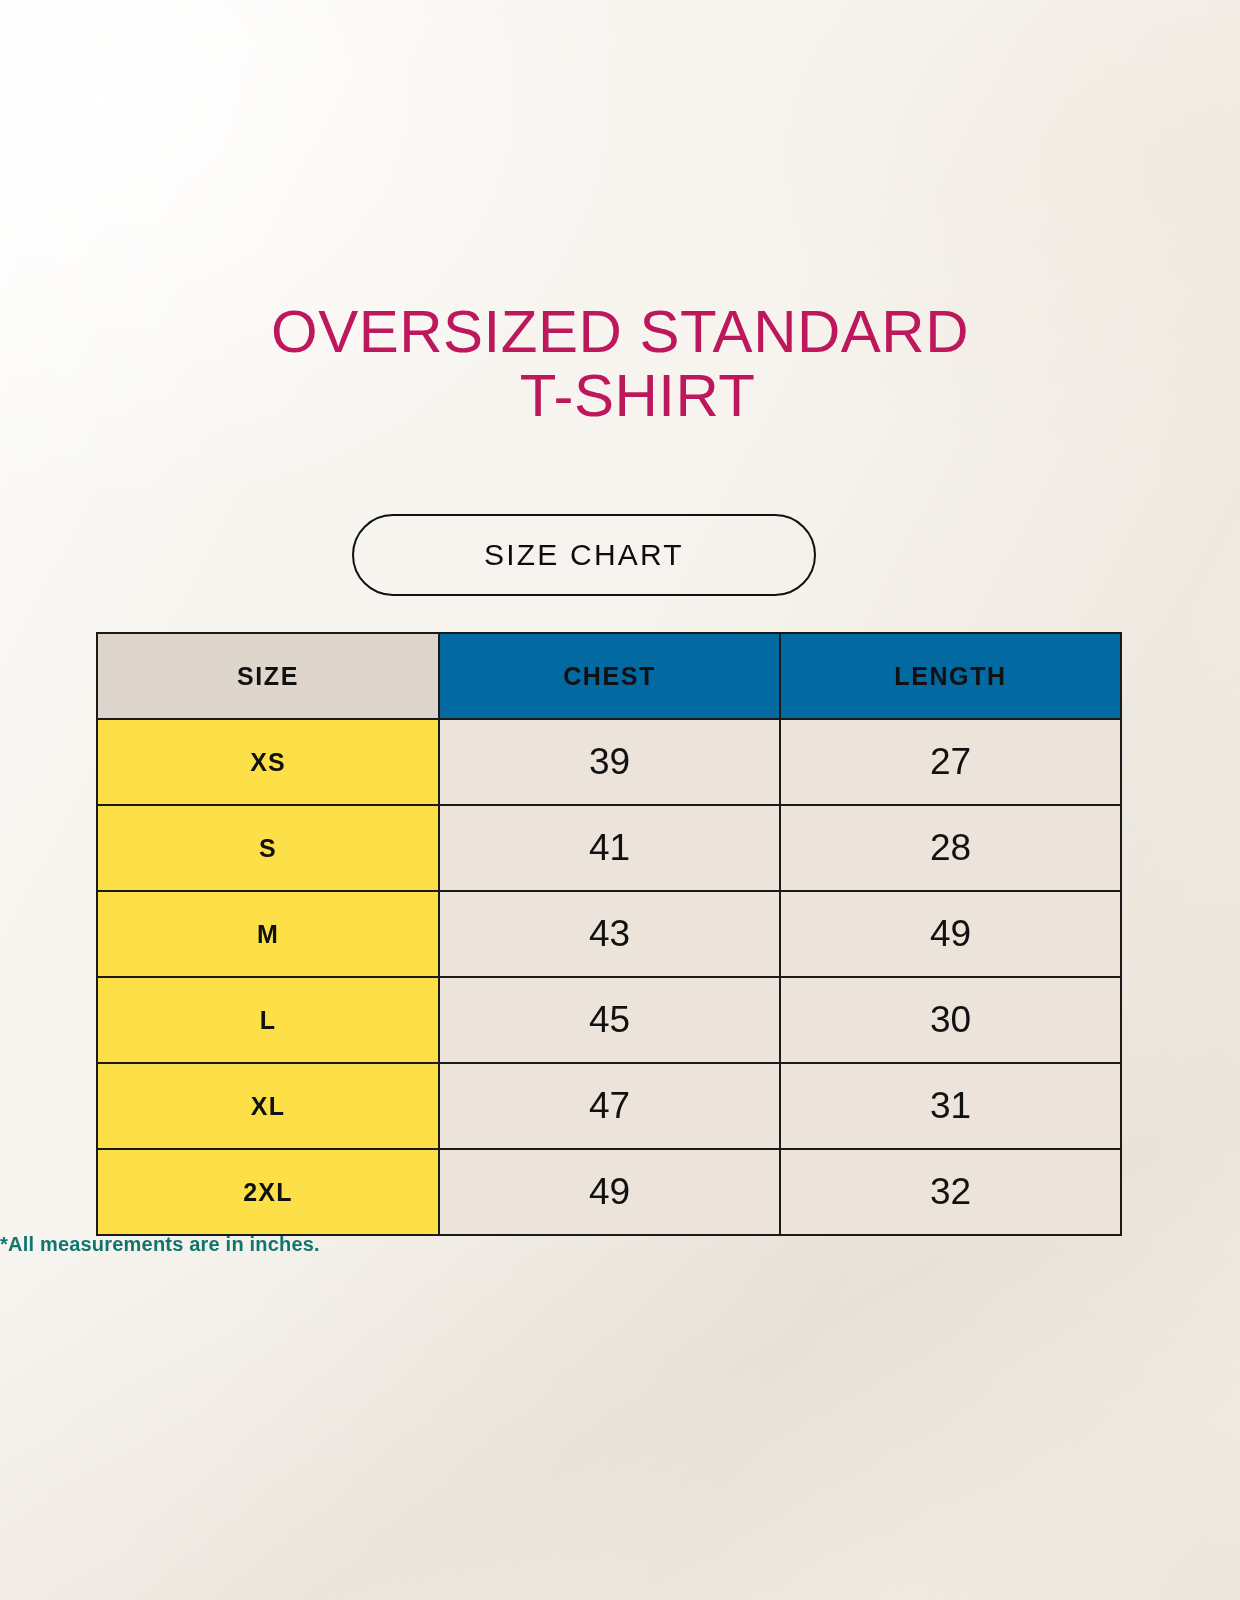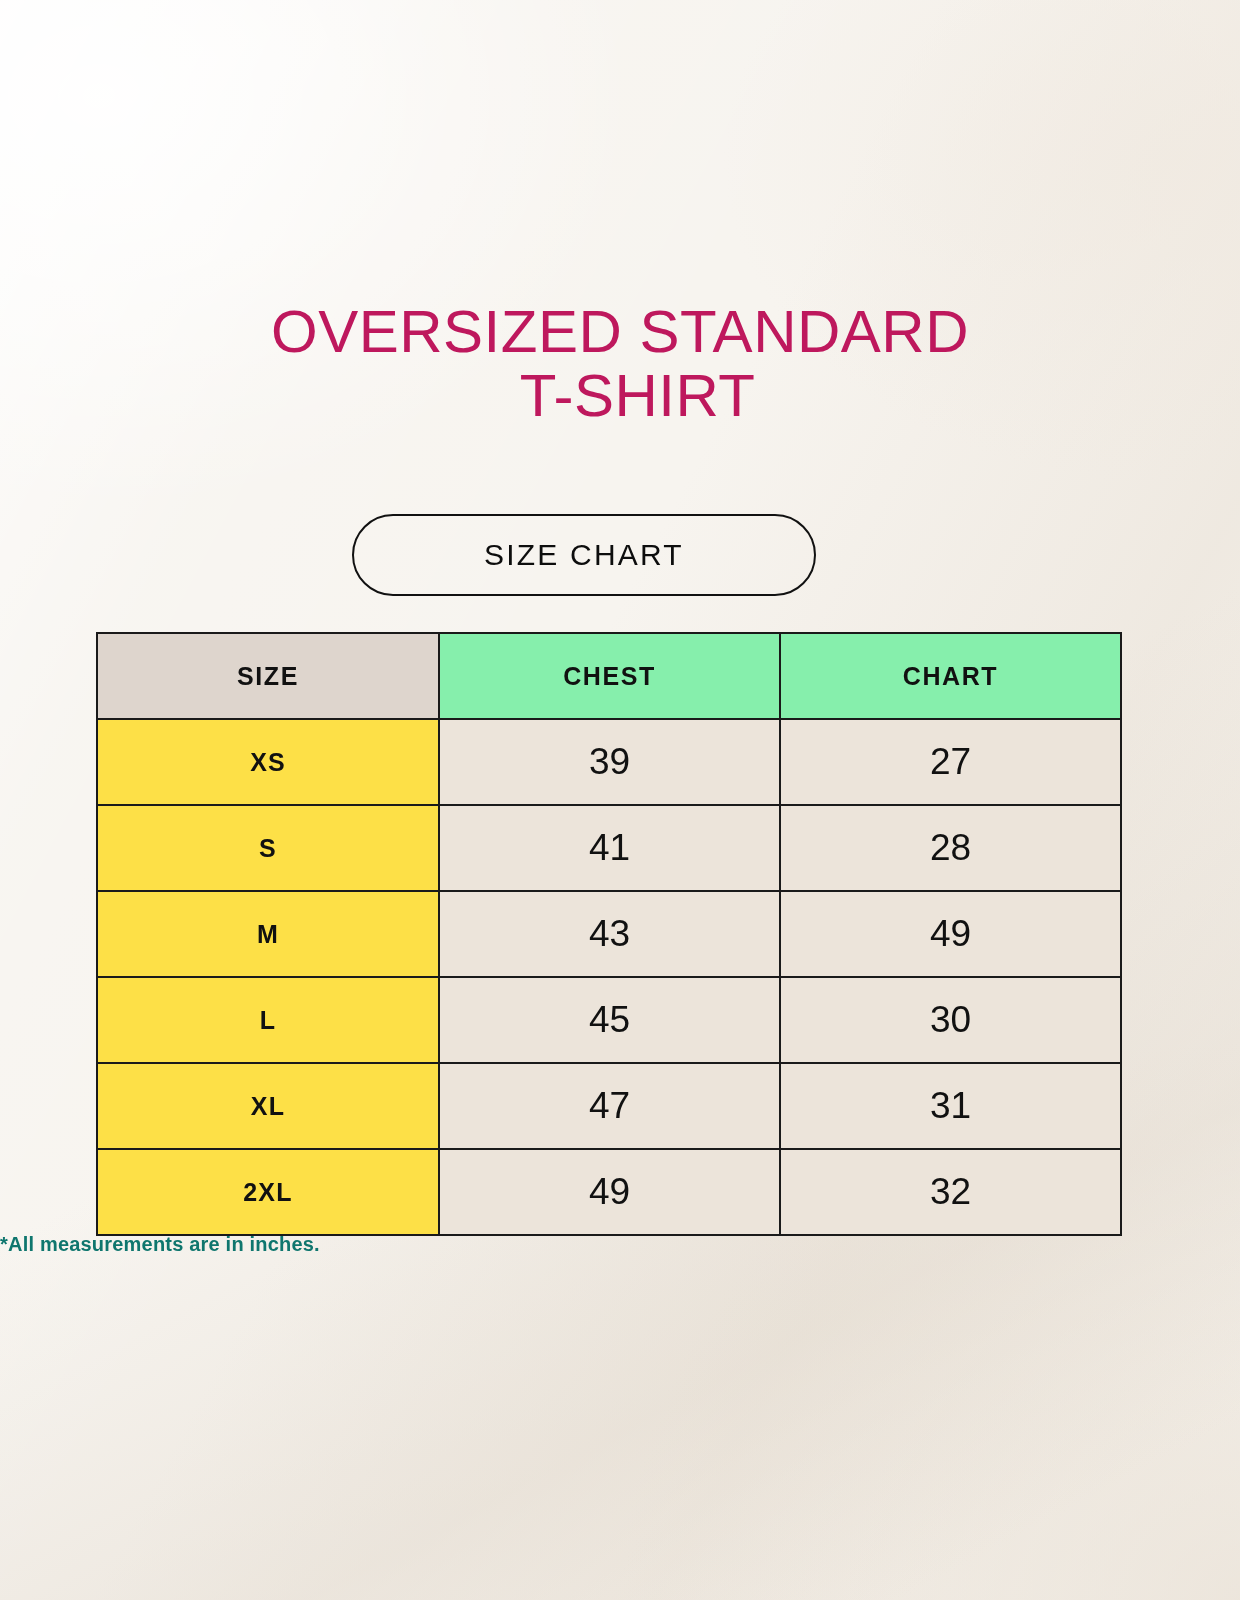--- a/index.html
+++ b/index.html
@@ -121,21 +121,21 @@
     font-size: 25px;
     font-weight: bold;
     letter-spacing: 1.6px;
     height: 92px;
   }
   th.head-size {
     background: #ded5cd;
   }
   th.head-chest,
   th.head-length {
-    background: #86efac;
+    background: #0369a1;
   }
 
   td.cell-size {
     background: #fde047;
     font-size: 25px;
     font-weight: bold;
     letter-spacing: 1.2px;
   }
   td.cell-val {
     background: #ece4da;
@@ -181,21 +181,21 @@
     <table class="size-table">
       <colgroup>
         <col class="c-size">
         <col class="c-chest">
         <col class="c-length">
       </colgroup>
       <thead>
         <tr>
           <th class="head-size">SIZE</th>
           <th class="head-chest">CHEST</th>
-          <th class="head-length">CHART</th>
+          <th class="head-length">LENGTH</th>
         </tr>
       </thead>
       <tbody>
         <tr>
           <td class="cell-size">XS</td>
           <td class="cell-val">39</td>
           <td class="cell-val">27</td>
         </tr>
         <tr>
           <td class="cell-size">S</td>

